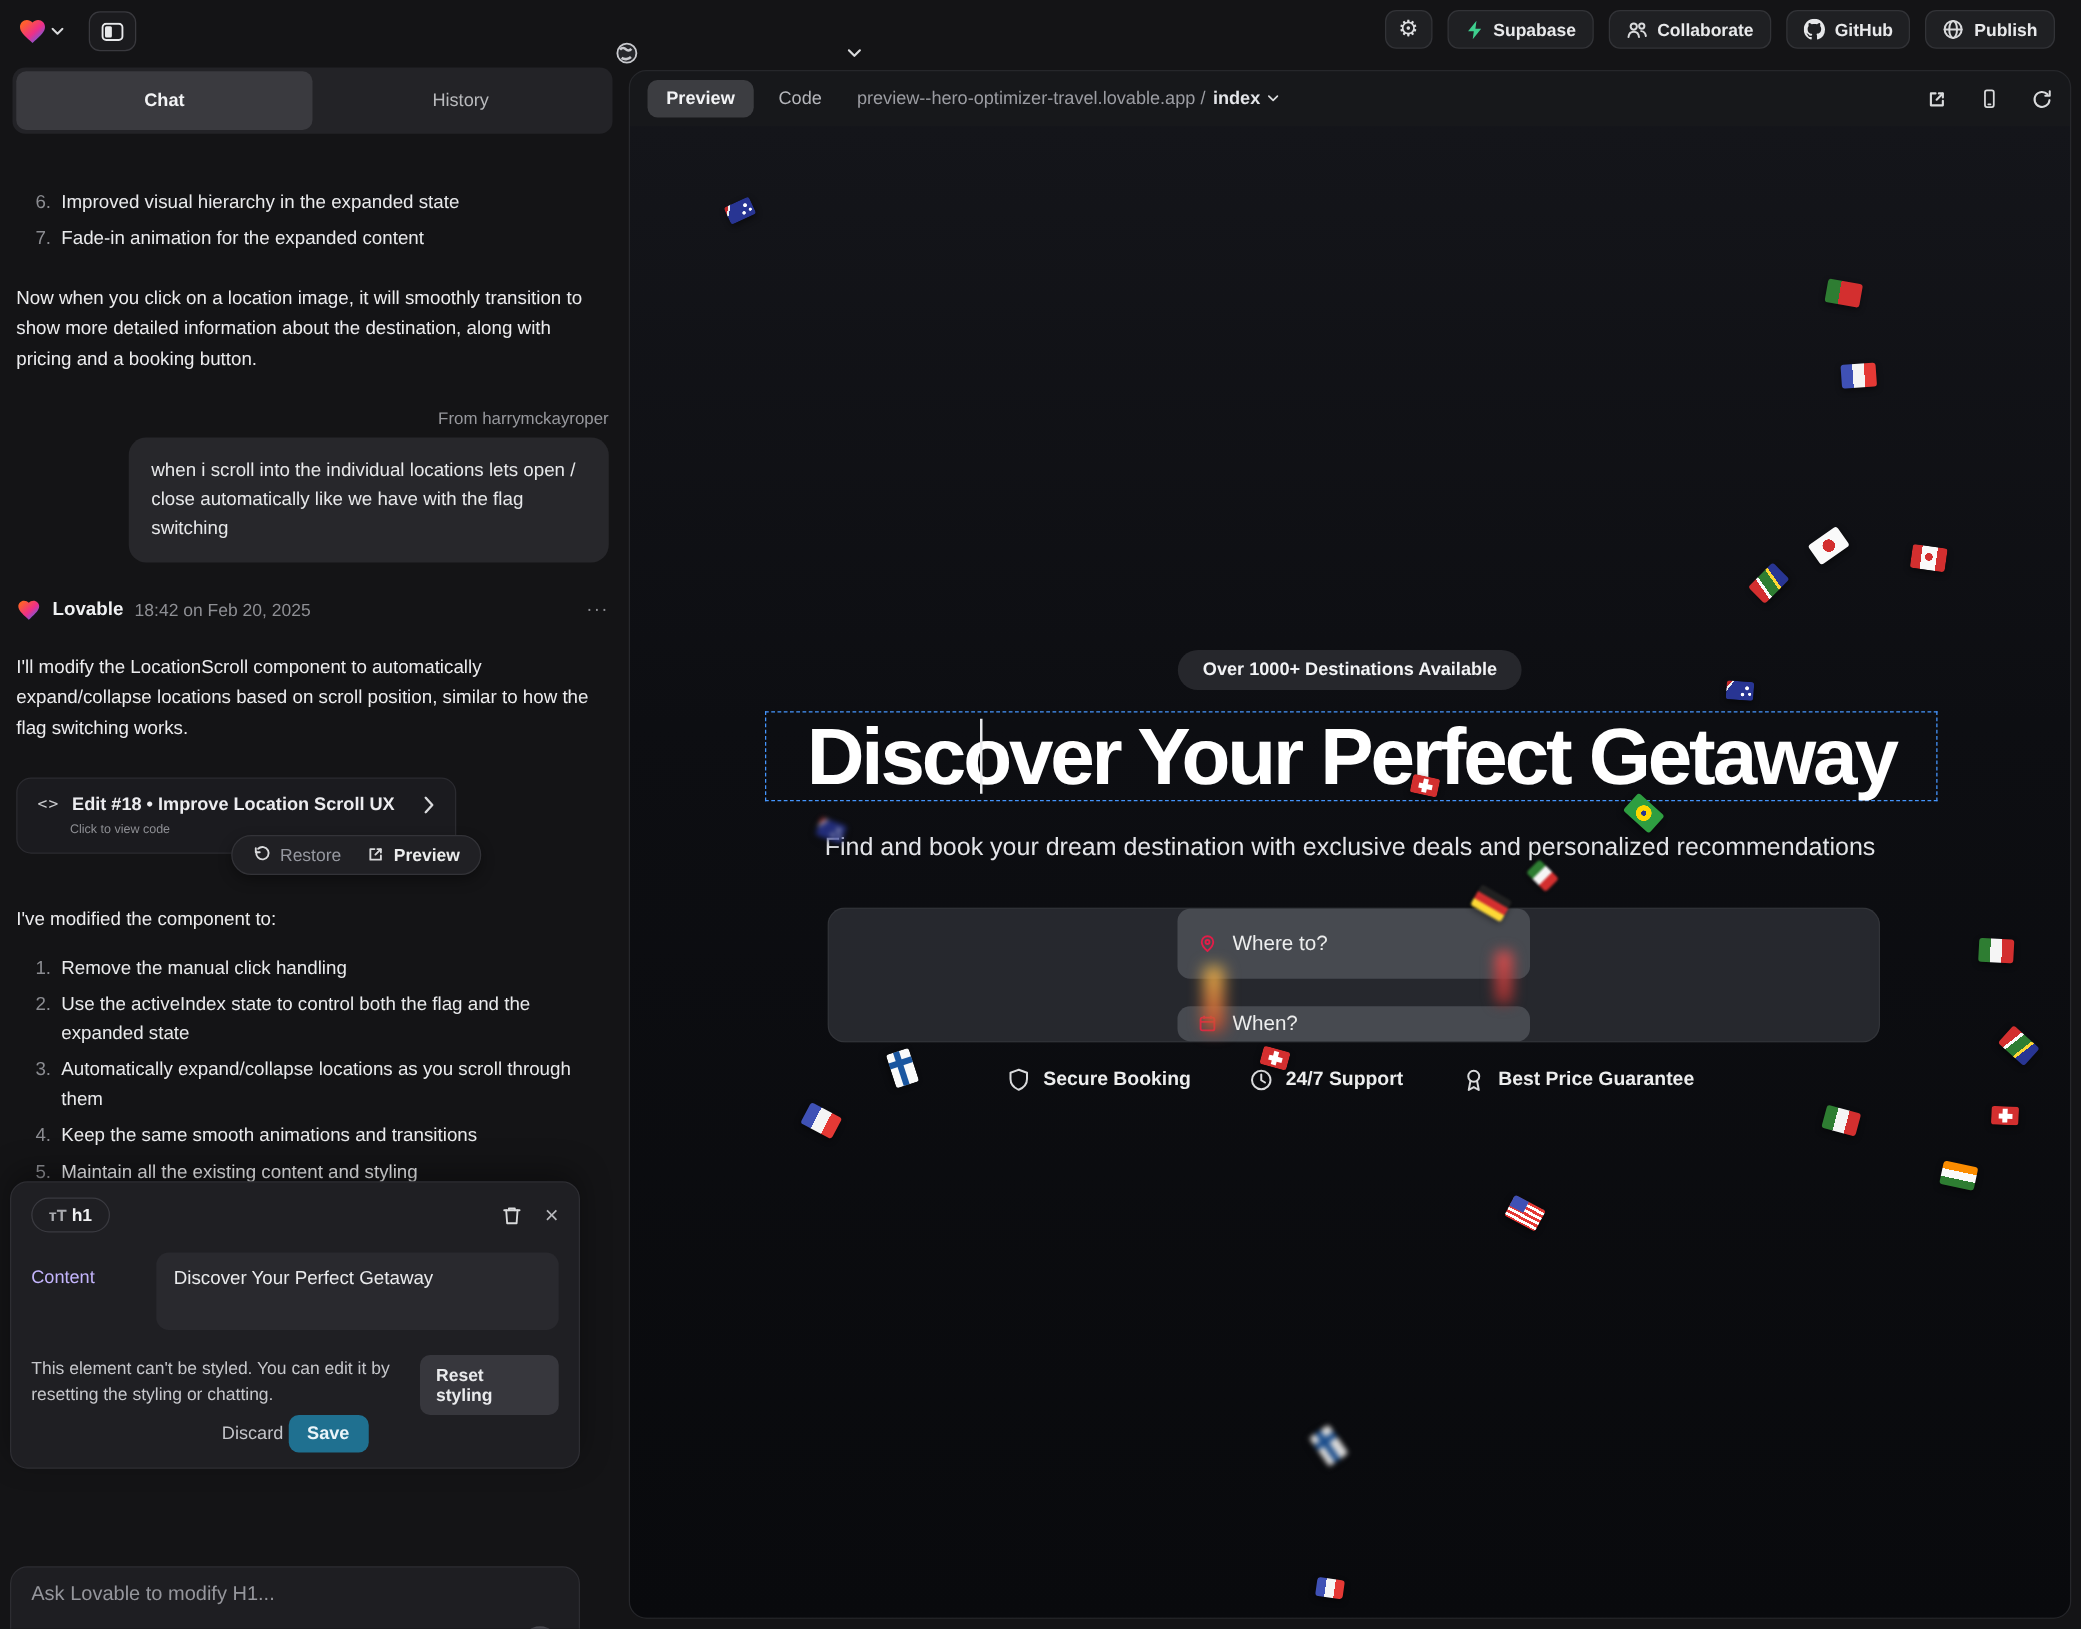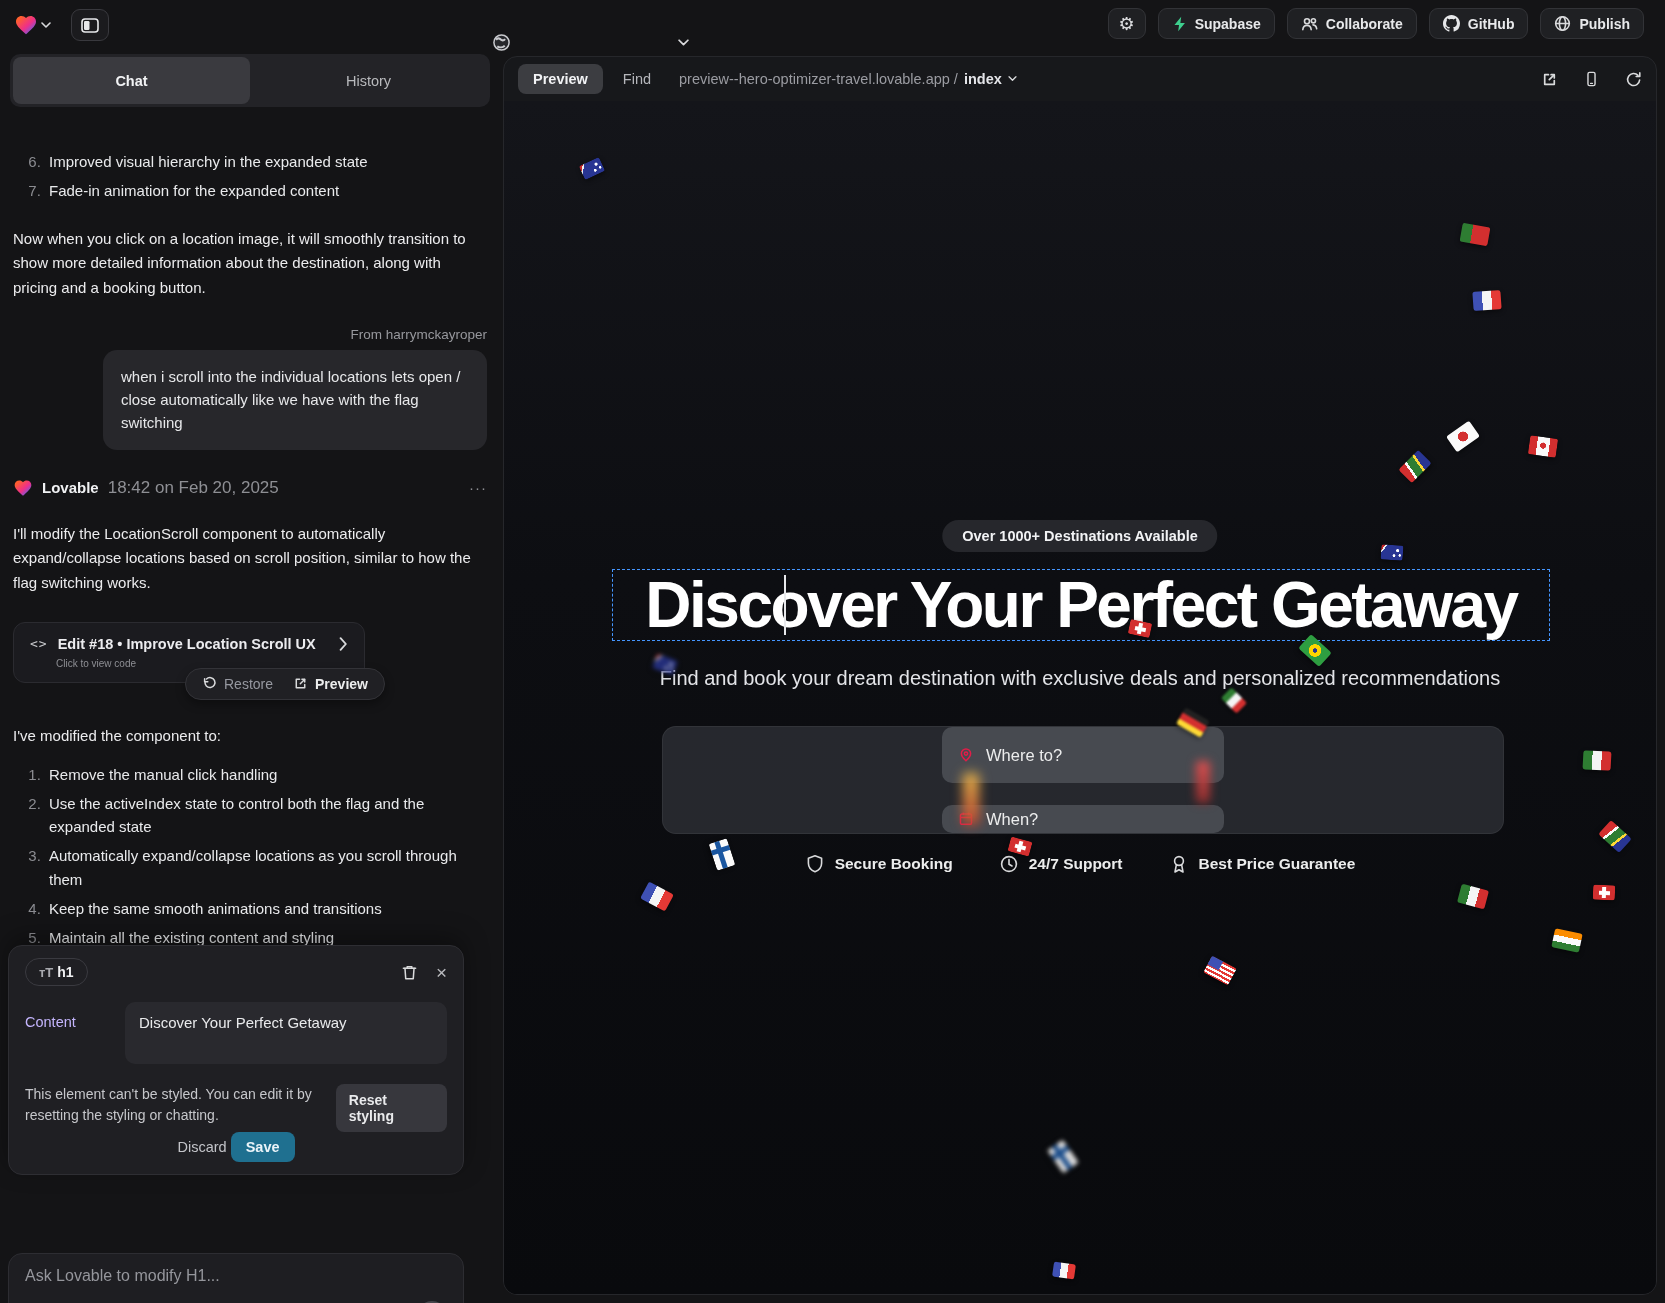--- a/index.html
+++ b/index.html
@@ -37,21 +37,21 @@
   .chat { position:absolute; left:0; top:90px; width:500px; height:855px; overflow:hidden; padding:0 13px; }
   .chat p { margin-top:24px; line-height:1.65; color:#ececee; }
   .chat ol { list-style:decimal; padding-left:32px; margin-top:12px; }
   .chat ol li { padding-left:4px; margin-top:6px; line-height:1.55; color:#e9eaec; }
   .chat ol li::marker { color:#8b8c91; }
   .from-label { margin-top:26px; text-align:right; font-size:13.5px; color:#97989d; }
   .bubble { margin:8px 0 0 90px; background:#27272b; border-radius:14px; padding:15px 18px;
     line-height:1.55; color:#e7e8ea; }
   .agent-row { margin-top:28px; display:flex; align-items:center; gap:9px; }
   .agent-name { font-weight:700; font-size:15px; color:#f0f1f3; }
-  .agent-time { font-size:17px; color:#8e8f94; }
+  .agent-time { font-size:14px; color:#8e8f94; }
   .agent-menu { margin-left:auto; color:#8e8f94; font-size:15px; letter-spacing:1px; cursor:pointer; }
 
   .edit-card { margin-top:26px; width:352px; background:#1b1b1f; border:1px solid #2b2b30;
     border-radius:12px; padding:13px 16px; cursor:pointer; }
   .edit-card .row1 { display:flex; align-items:center; gap:10px; }
   .code-glyph { font-family:"DejaVu Sans Mono",monospace; font-size:13px; color:#c9cacd; letter-spacing:1px; }
   .edit-title { font-size:14.5px; font-weight:600; color:#ececef; }
   .edit-chev { margin-left:auto; }
   .edit-sub { margin:6px 0 0 26px; font-size:10px; color:#8e8f94; }
   .rp-pill { position:relative; z-index:2; margin:-15px 0 0 172px; width:max-content;
@@ -338,21 +338,21 @@
       <div class="send-btn">
         
       </div>
     </div>
   </div>
 </div>
 
 <div class="preview-panel">
   <div class="pv-toolbar">
     <div class="pv-tab-active">Preview</div>
-    <div class="pv-tab">Find</div>
+    <div class="pv-tab">Code</div>
     <div class="pv-url">
       <span>preview--hero-optimizer-travel.lovable.app /</span>
       <span class="page">index</span>
       <svg width="9" height="6" viewBox="0 0 10 7">
         <path class="ic" stroke="#9b9ca2" d="M1 1l4 4 4-4"></path>
       </svg>
     </div>
     <div class="pv-icons">
       <svg width="17" height="17" viewBox="0 0 16 16">
         <path class="ic" stroke="#b9babd" d="M7 3.5H3.5v9h9V9"></path>

